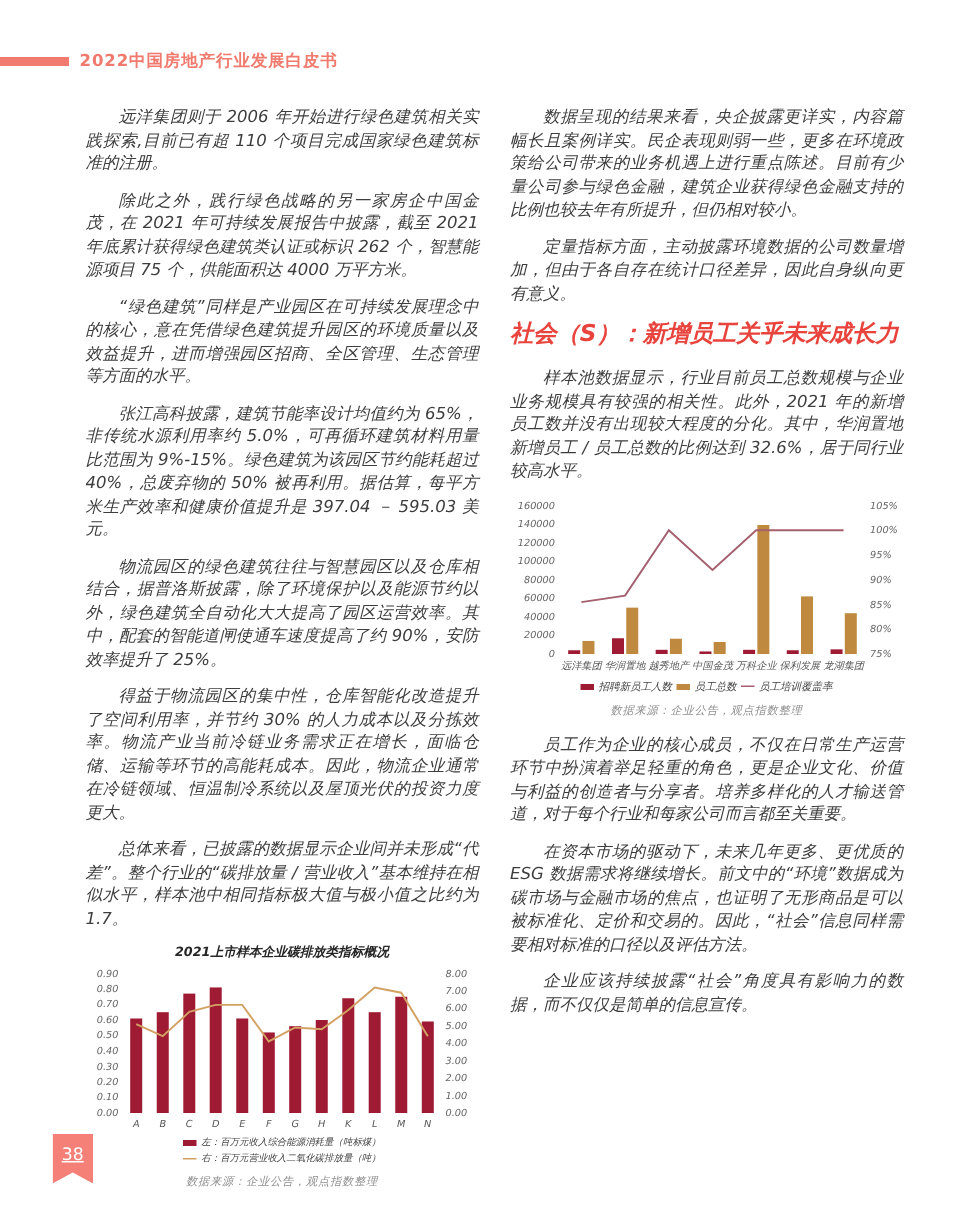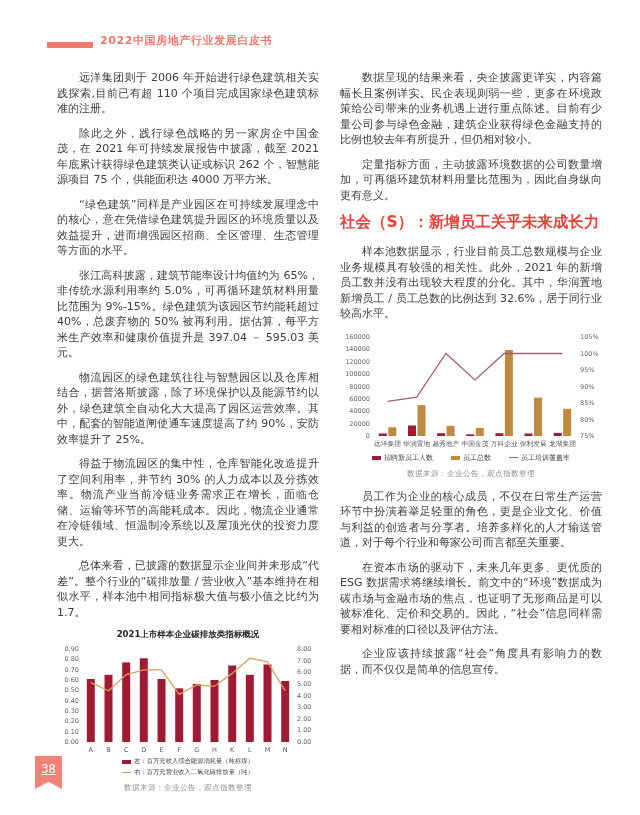--- a/index.html
+++ b/index.html
@@ -1,39 +1,39 @@
 <!DOCTYPE html>
 <html lang="zh" style="--brand-salmon: #f07a6d; --badge-salmon: #f58078; --heading-red: #e8433c; --bar-crimson: #9f1b33; --bar-gold: #bf8a3f; --line-tan: #d3a164; --line-rose: #a4606e;"><head>
 <meta charset="utf-8">
 <style>
   * { margin:0; padding:0; box-sizing:border-box; }
   html,body { background:#ffffff; }
   .page {
     position:relative; width:640px; height:815px; background:#fff; overflow:hidden;
     font-family:"DejaVu Sans","Liberation Sans",sans-serif;
   }
-  .doc-header { position:absolute; top:33px; left:0; display:flex; align-items:flex-end; gap:7px;padding-left:47px; }
+  .doc-header { position:absolute; top:33px; left:0; display:flex; align-items:center; gap:7px; }
   .header-bar { width:46px; height:6px; background:var(--brand-salmon,#f07a6d); }
   .header-title { font-size:11px; font-weight:bold; color:var(--brand-salmon,#f07a6d); letter-spacing:.6px; }
-  .columns { position:absolute; top:70px; left:57px; display:flex; gap:21px; }
+  .columns { position:absolute; top:70px; left:57px; display:flex; gap:21px;font-style:italic; }
   .col { width:262px; }
   .body {
     font-size:11px; line-height:15.5px; color:#3d3d3d;
     text-align:justify; text-indent:2em; margin-bottom:9px;
   }
   .section-heading {
     font-size:15.5px; line-height:20px; font-weight:bold;
     color:var(--heading-red,#e8433c); margin:8px 0 12px;
   }
   figure.chart { margin:4px 0 10px; }
   .chart-title { text-align:center; font-size:8.5px; font-weight:bold; color:#262626; margin-bottom:2px; }
   .chart-canvas svg { display:block; }
   .chart-legend {
     display:flex; justify-content:center; align-items:center; flex-wrap:wrap;
-    gap:2px 18px; margin-top:2px; color:#404040; white-space:nowrap;
+    gap:2px 3px; margin-top:2px; color:#404040; white-space:nowrap;
   }
   .legend-item { display:flex; align-items:center; gap:3px; }
   .chart-source { text-align:center; font-size:7.5px; color:#8f8f8f; margin-top:6px; letter-spacing:.5px; }
   .page-badge {
     position:absolute; left:35px; top:756px; width:27px; height:33px;
     background:var(--badge-salmon,#f58078); color:#fff; font-size:11.5px;
     display:flex; justify-content:center; padding-top:6px;
     clip-path:polygon(0 0,100% 0,100% 100%,50% 78%,0 100%);
     text-decoration:underline;
   }
@@ -121,21 +121,21 @@
               </span>
             </div>
           </div>
         <div class="chart-source">数据来源：企业公告，观点指数整理</div>
       </figure>
     </section>
 
     <section class="col">
       <div>
           <p class="body">数据呈现的结果来看，央企披露更详实，内容篇幅长且案例详实。民企表现则弱一些，更多在环境政策给公司带来的业务机遇上进行重点陈述。目前有少量公司参与绿色金融，建筑企业获得绿色金融支持的比例也较去年有所提升，但仍相对较小。</p>
-          <p class="body">定量指标方面，主动披露环境数据的公司数量增加，可再循环建筑材料用量比范围为，因此自身纵向更有意义。</p>
+          <p class="body">定量指标方面，主动披露环境数据的公司数量增加，但由于各自存在统计口径差异，因此自身纵向更有意义。</p>
         </div>
 
       <h2 class="section-heading">社会（S）：新增员工关乎未来成长力</h2>
 
       <div>
           <p class="body">样本池数据显示，行业目前员工总数规模与企业业务规模具有较强的相关性。此外，2021 年的新增员工数并没有出现较大程度的分化。其中，华润置地新增员工 / 员工总数的比例达到 32.6%，居于同行业较高水平。</p>
         </div>
 
       <figure class="chart">
         <div class="chart-canvas">

